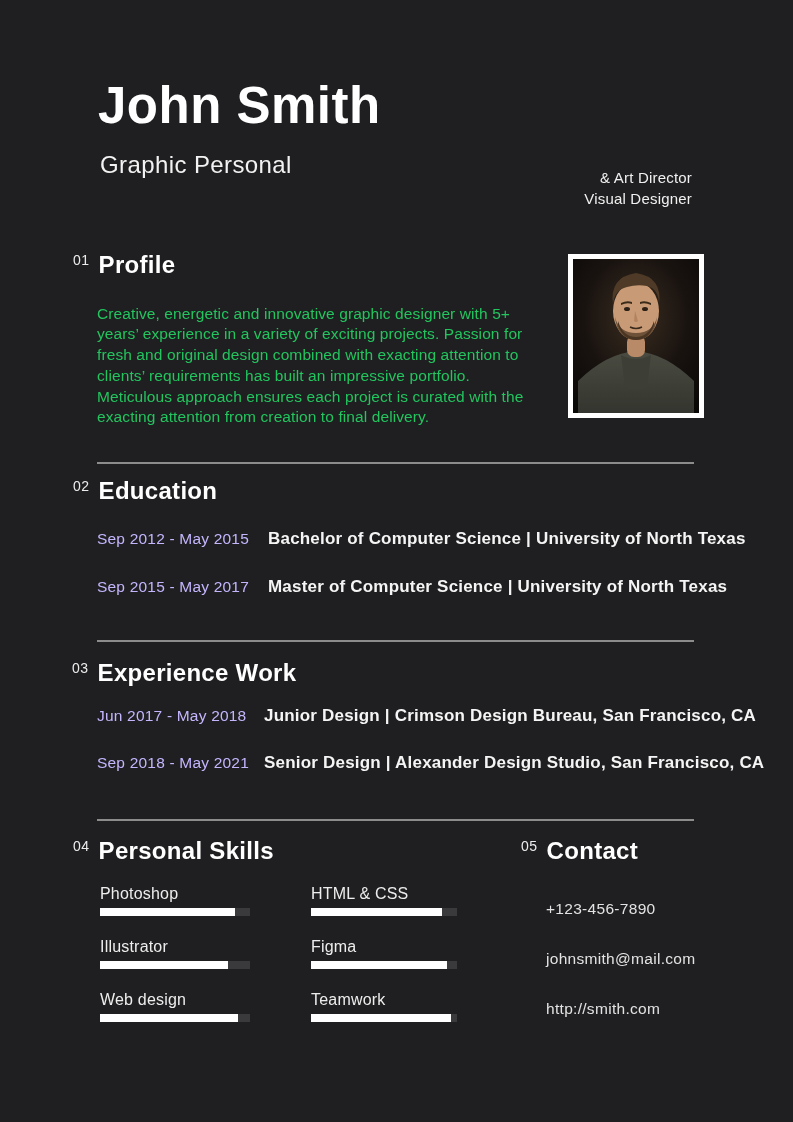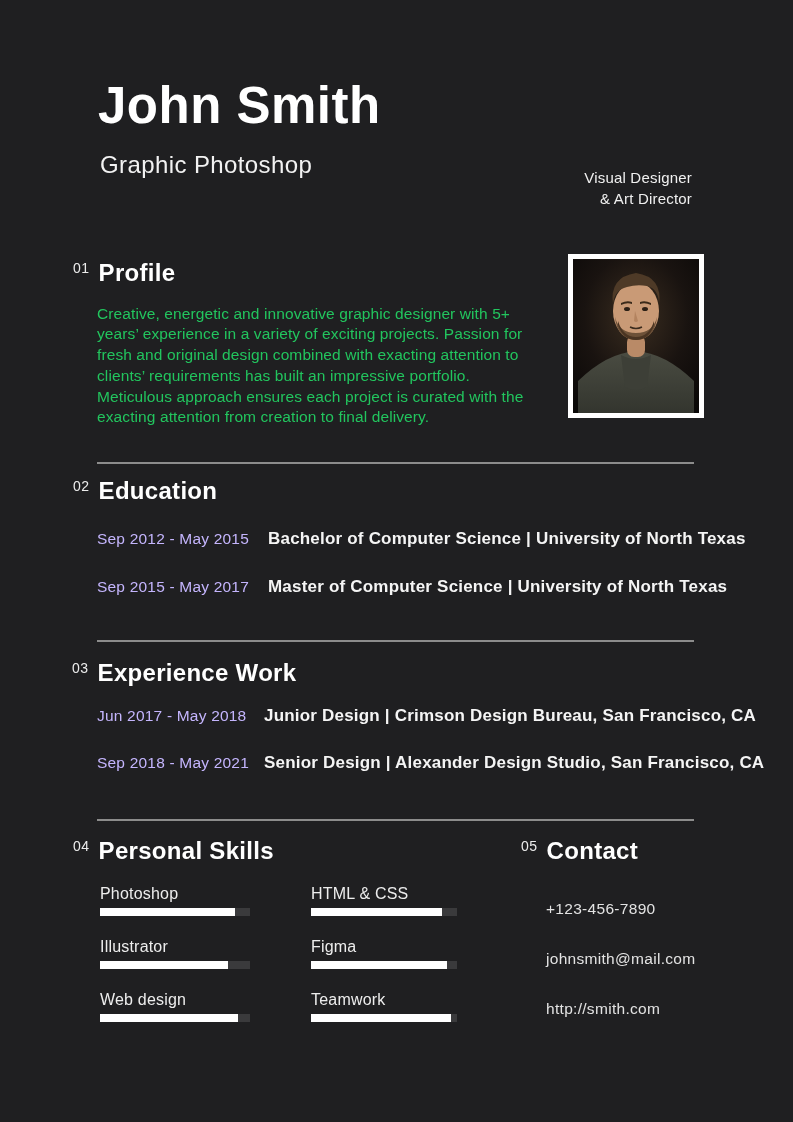--- a/index.html
+++ b/index.html
@@ -31,21 +31,21 @@
   }
 
   
   .section-head { position: absolute; display: flex; align-items: flex-start; }
   .sec-num {
     font-size: 14px; color: #ececec; font-weight: 400;
     letter-spacing: 0.5px; padding-top: 1px; margin-right: 9px;
   }
   .sec-title { font-size: 24px; font-weight: 700; letter-spacing: 0.3px; color: #ffffff; line-height: 1.15; }
 
-  .head-profile    { left: 73px;  top: 259px; }
+  .head-profile    { left: 73px;  top: 251px; }
   .head-education  { left: 73px;  top: 477px; }
   .head-experience { left: 72px;  top: 659px; }
   .head-skills     { left: 73px;  top: 837px; }
   .head-contact    { left: 521px; top: 837px; }
 
   
   .profile-body {
     position: absolute; left: 97px; top: 288px; width: 446px;
     font-size: 15.5px; line-height: 20.8px; color: #22c55e;
     letter-spacing: 0.1px;
@@ -94,24 +94,24 @@
     font-size: 15.5px; color: #e3e3e3; letter-spacing: 0.3px;
     line-height: 21px; margin-bottom: 29px;
   }
 </style>
 </head>
 <body>
 
 <div class="page">
 
   <div class="name">John Smith</div>
-  <div class="job-title">Graphic Photoshop</div>
+  <div class="job-title">Graphic Personal</div>
   <div class="tagline">
+    <div>&amp; Art Director</div>
     <div>Visual Designer</div>
-    <div>&amp; Art Director</div>
   </div>
 
   <div class="section-head head-profile">
     <span class="sec-num">01</span>
     <span class="sec-title">Profile</span>
   </div>
   <p class="profile-body">Creative, energetic and innovative graphic designer with 5+ years’ experience in a variety of exciting projects. Passion for fresh and original design combined with exacting attention to clients’ requirements has built an impressive portfolio. Meticulous approach ensures each project is curated with the exacting attention from creation to final delivery.</p>
 
   <div class="photo">
     <svg width="126" height="154" viewBox="0 0 126 154">

